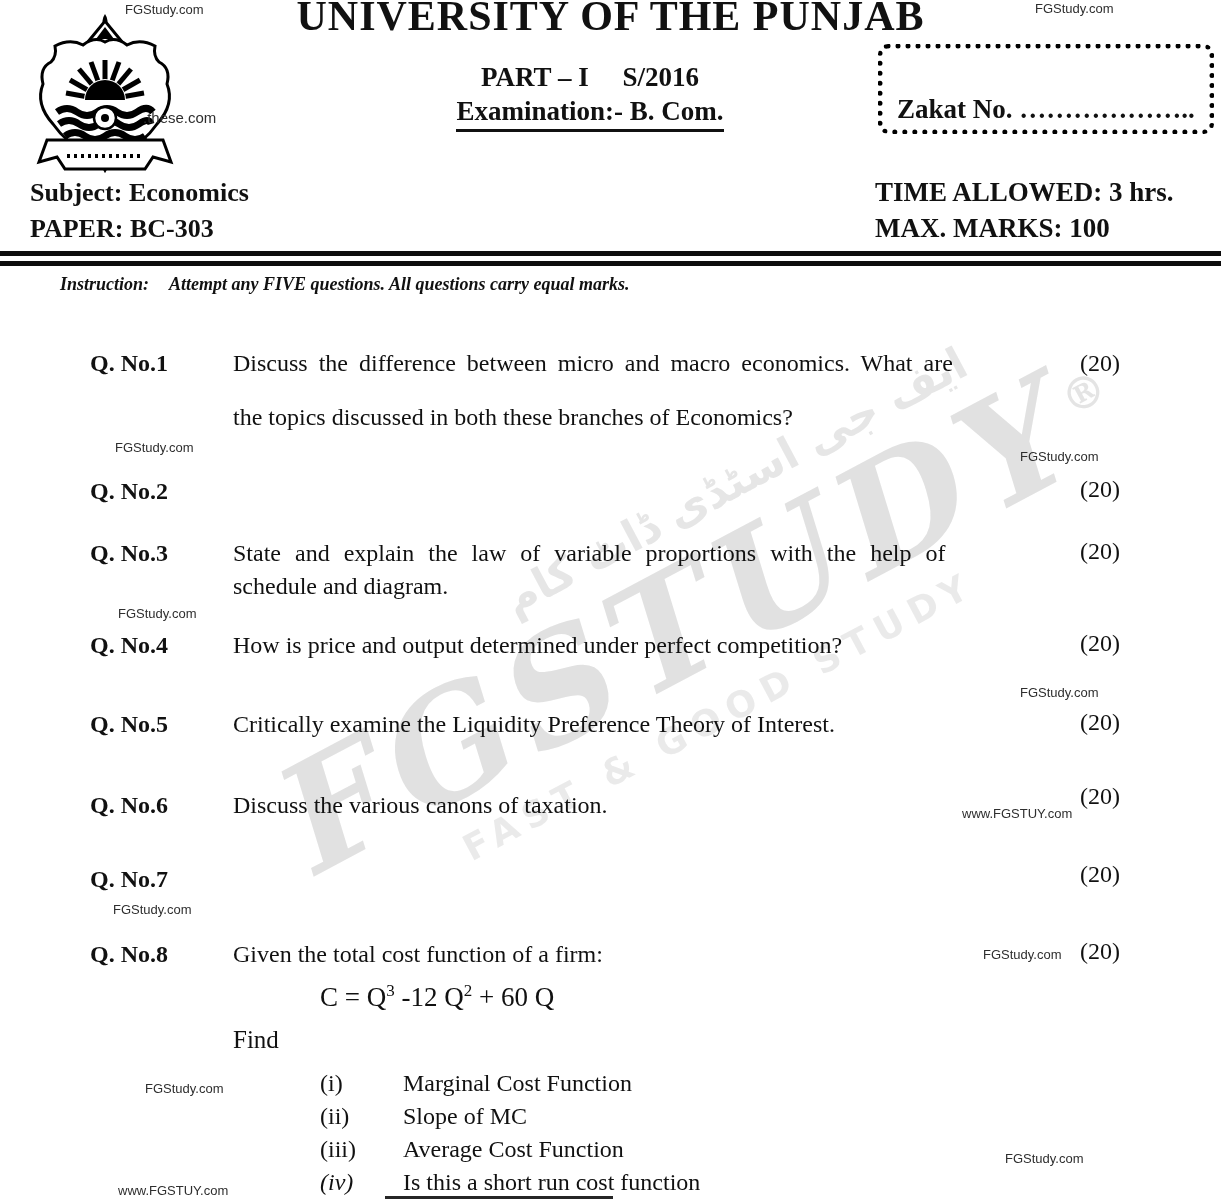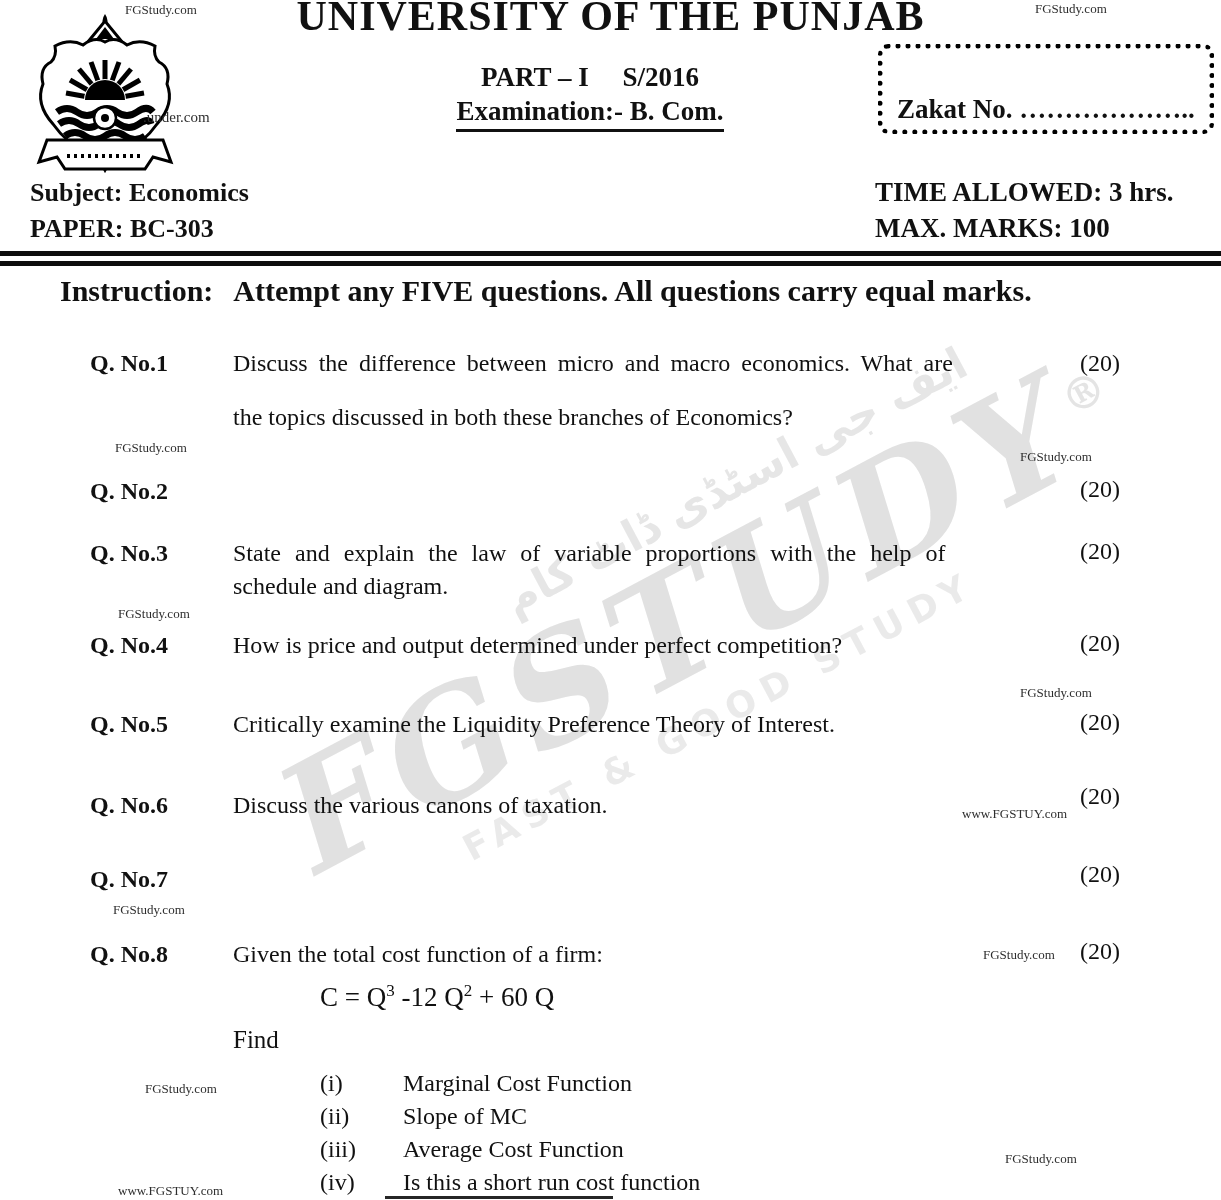--- a/index.html
+++ b/index.html
@@ -3,21 +3,21 @@
 <meta charset="utf-8">
 <style>
   html,body{margin:0;padding:0;background:#e8e8e8;}
   .page{
     position:relative;width:1221px;height:1200px;margin:0 auto;
     background:#ffffff;overflow:hidden;
     font-family:"Liberation Serif",serif;color:#111;
   }
   
   .wm-small{
-    position:absolute;font-family:Liberation Serif, serif;
+    position:absolute;font-family:Liberation Sans, sans-serif;
     font-size:13px;color:#2e2e2e;z-index:3;white-space:nowrap;
   }
   .wm-center{
     position:absolute;left:230px;top:440px;width:940px;height:340px;
     display:flex;flex-direction:column;align-items:center;justify-content:center;
     transform:rotate(-28deg);z-index:0;pointer-events:none;opacity:.55;
   }
   .wm-urdu{
     font-size:44px;color:#d2d2d2;font-weight:bold;letter-spacing:2px;
     font-family:"DejaVu Sans",sans-serif;align-self:flex-end;margin-right:120px;
@@ -48,21 +48,21 @@
   }
   .rolltext{position:absolute;left:14px;bottom:4px;font-size:27px;font-weight:bold;white-space:nowrap;}
   .subject{position:absolute;left:30px;top:178px;font-size:26px;font-weight:bold;z-index:2;}
   .paper{position:absolute;left:30px;top:214px;font-size:26px;font-weight:bold;z-index:2;}
   .time{position:absolute;left:875px;top:177px;font-size:27px;font-weight:bold;z-index:2;white-space:nowrap;}
   .maxmarks{position:absolute;left:875px;top:213px;font-size:27px;font-weight:bold;z-index:2;}
   .rule{
     position:absolute;left:0;top:251px;width:1221px;height:5px;
     border-top:5px solid #0d0d0d;border-bottom:5px solid #0d0d0d;z-index:2;
   }
-  .instruction{position:absolute;left:60px;top:274px;font-size:30px;font-weight:bold;z-index:2;}
+  .instruction{position:absolute;left:60px;top:274px;font-size:18px;font-weight:bold;font-style:italic;z-index:2;}
   .instruction .itxt{margin-left:20px;}
   
   .q-label{position:absolute;left:90px;font-size:24px;font-weight:bold;z-index:2;white-space:nowrap;}
   .q-line{position:absolute;left:233px;width:850px;font-size:24px;z-index:2;white-space:nowrap;}
   .q-marks{position:absolute;left:1080px;width:54px;font-size:24px;z-index:2;text-align:left;}
   .ws5{word-spacing:5px;}
   .ws8{word-spacing:8px;}
   .formula{position:absolute;left:320px;top:981px;font-size:27px;z-index:2;}
   .formula sup{font-size:17px;}
   .find{position:absolute;left:233px;top:1026px;font-size:25px;z-index:2;}
@@ -76,21 +76,21 @@
 <div class="page">
 
   <div class="wm-center">
     <div class="wm-urdu">ایف جی اسٹڈی ڈاٹ کام</div>
     <div class="wm-brand"><span>FGSTUDY</span><span class="wm-reg">®</span></div>
     <div class="wm-sub">FAST &amp; GOOD STUDY</div>
   </div>
 
   <div class="wm-small" style="left:125px;top:2px;">FGStudy.com</div>
   <div class="wm-small" style="left:1035px;top:1px;">FGStudy.com</div>
-  <div class="wm-small" style="left:143px;top:109px;font-size:15px;">.under.com</div>
+  <div class="wm-small" style="left:143px;top:109px;font-size:15px;">.these.com</div>
   <div class="wm-small" style="left:115px;top:440px;">FGStudy.com</div>
   <div class="wm-small" style="left:1020px;top:449px;">FGStudy.com</div>
   <div class="wm-small" style="left:118px;top:606px;">FGStudy.com</div>
   <div class="wm-small" style="left:1020px;top:685px;">FGStudy.com</div>
   <div class="wm-small" style="left:962px;top:806px;">www.FGSTUY.com</div>
   <div class="wm-small" style="left:113px;top:902px;">FGStudy.com</div>
   <div class="wm-small" style="left:983px;top:947px;">FGStudy.com</div>
   <div class="wm-small" style="left:145px;top:1081px;">FGStudy.com</div>
   <div class="wm-small" style="left:1005px;top:1151px;">FGStudy.com</div>
   <div class="wm-small" style="left:118px;top:1183px;">www.FGSTUY.com</div>
@@ -179,17 +179,17 @@
     <span>C = Q</span><sup>3</sup><span> -12 Q</span><sup>2</sup><span> + 60 Q</span>
   </div>
   <div class="find">Find</div>
 
   <div class="item-num" style="top:1070px;">(i)</div>
   <div class="item-text" style="top:1070px;">Marginal Cost Function</div>
   <div class="item-num" style="top:1103px;">(ii)</div>
   <div class="item-text" style="top:1103px;">Slope of MC</div>
   <div class="item-num" style="top:1136px;">(iii)</div>
   <div class="item-text" style="top:1136px;">Average Cost Function</div>
-  <div class="item-num" style="top:1169px;">(iv)</div>
+  <div class="item-num" style="top:1169px;font-style:italic;">(iv)</div>
   <div class="item-text" style="top:1169px;">Is this a short run cost function</div>
 
   <div class="bottom-artifact"></div>
 </div>
 
 </body></html>

